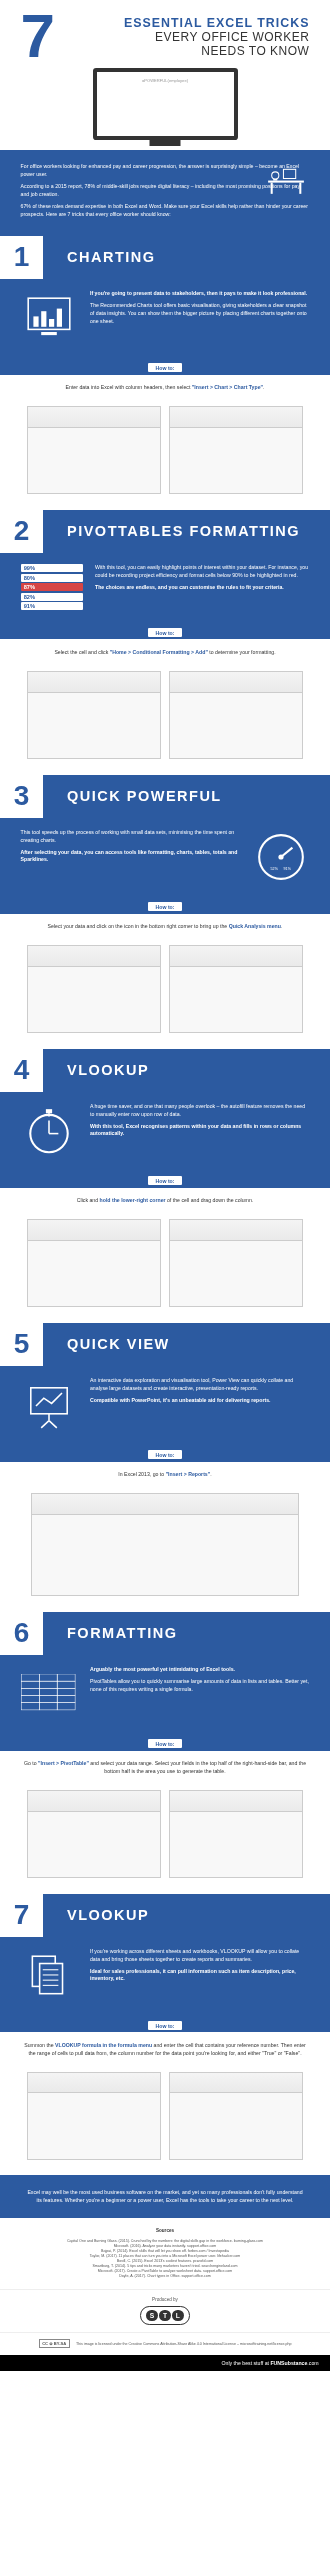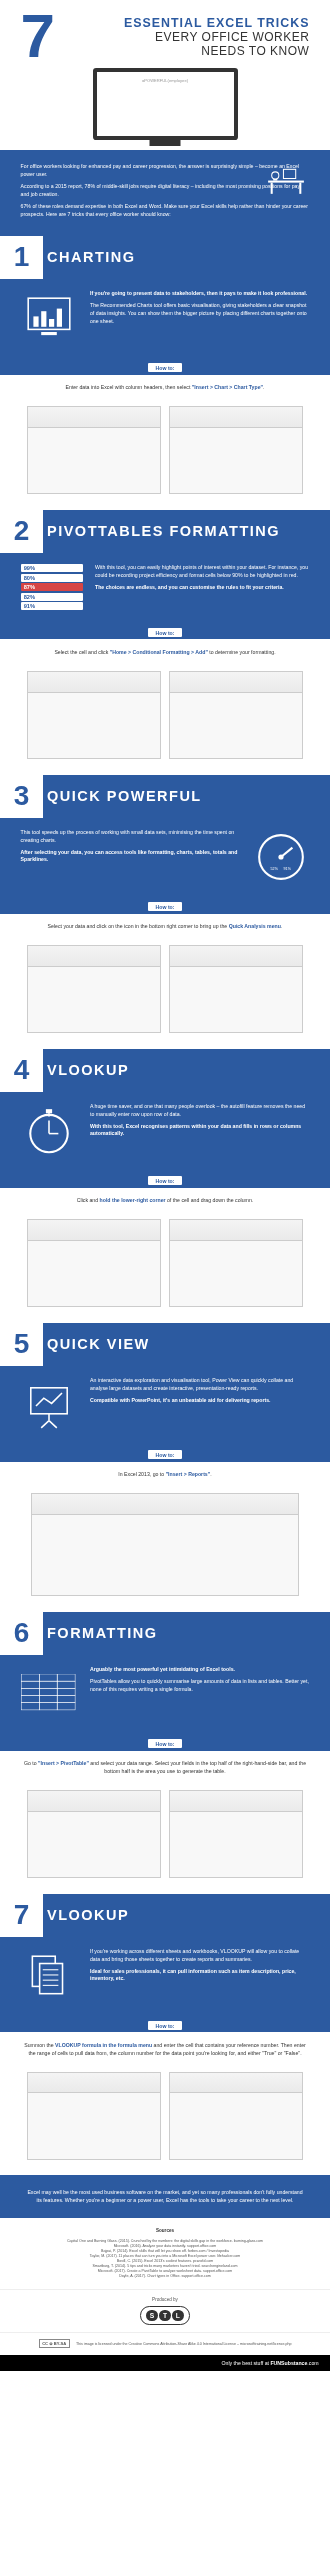--- a/index.html
+++ b/index.html
@@ -11,21 +11,21 @@
 .title-main{font-size:12.4px;font-weight:900;color:#2c5aa0;letter-spacing:1px}
 .title-sub{font-size:12px;font-weight:400;color:#333;letter-spacing:0.5px}
 .monitor{margin:10.3px auto 0;width:145px;height:72px;border:4.1px solid #333;border-radius:3.1px;background:#fff;position:relative}
 .monitor::after{content:"";position:absolute;bottom:-10.3px;left:50%;transform:translateX(-50%);width:31px;height:6.2px;background:#333}
 .monitor-inner{padding:6.2px;font-size:4.1px;color:#999}
 .intro{background:#2c5aa0;color:#fff;padding:13.4px 20.6px;font-size:5.2px;line-height:1.5;position:relative}
 .intro p{margin-bottom:4.1px}
 .desk-icon{position:absolute;right:20.6px;top:10.3px;width:46px;height:36px}
 .section-head{background:#2c5aa0;color:#fff;display:flex;align-items:center;min-height:43px}
 .section-num{background:#fff;color:#2c5aa0;font-size:28px;font-weight:900;width:43px;height:43px;display:flex;align-items:center;justify-content:center;flex-shrink:0}
-.section-title{font-size:14.5px;font-weight:900;letter-spacing:1.5px;padding-left:4px;margin-right:auto}
+.section-title{font-size:14.5px;font-weight:900;letter-spacing:1.5px;padding-left:24px;margin-right:auto}
 .body-dark{background:#2c5aa0;color:#fff;padding:11.4px 20.6px;display:flex;gap:12.4px;align-items:flex-start}
 .body-dark .icon{width:57px;height:57px;flex-shrink:0;display:flex;align-items:center;justify-content:center}
 .body-dark .text{flex:1;font-size:5.2px;line-height:1.5}
 .body-dark .text p{margin-bottom:4.1px}
 .body-dark .text strong{font-weight:700}
 .howto-bar{background:#2c5aa0;text-align:center;padding:3.1px 0}
 .howto-bar span{background:#fff;color:#2c5aa0;font-size:5.2px;font-weight:700;padding:1.5px 7.2px;border-radius:1px}
 .instruction{background:#fff;text-align:center;padding:9.3px 20.6px;font-size:5.2px;line-height:1.5;color:#333}
 .instruction strong{color:#2c5aa0;font-weight:700}
 .shot{background:#fff;padding:5.2px 15.5px 15.5px;display:flex;justify-content:center;gap:7.2px}

